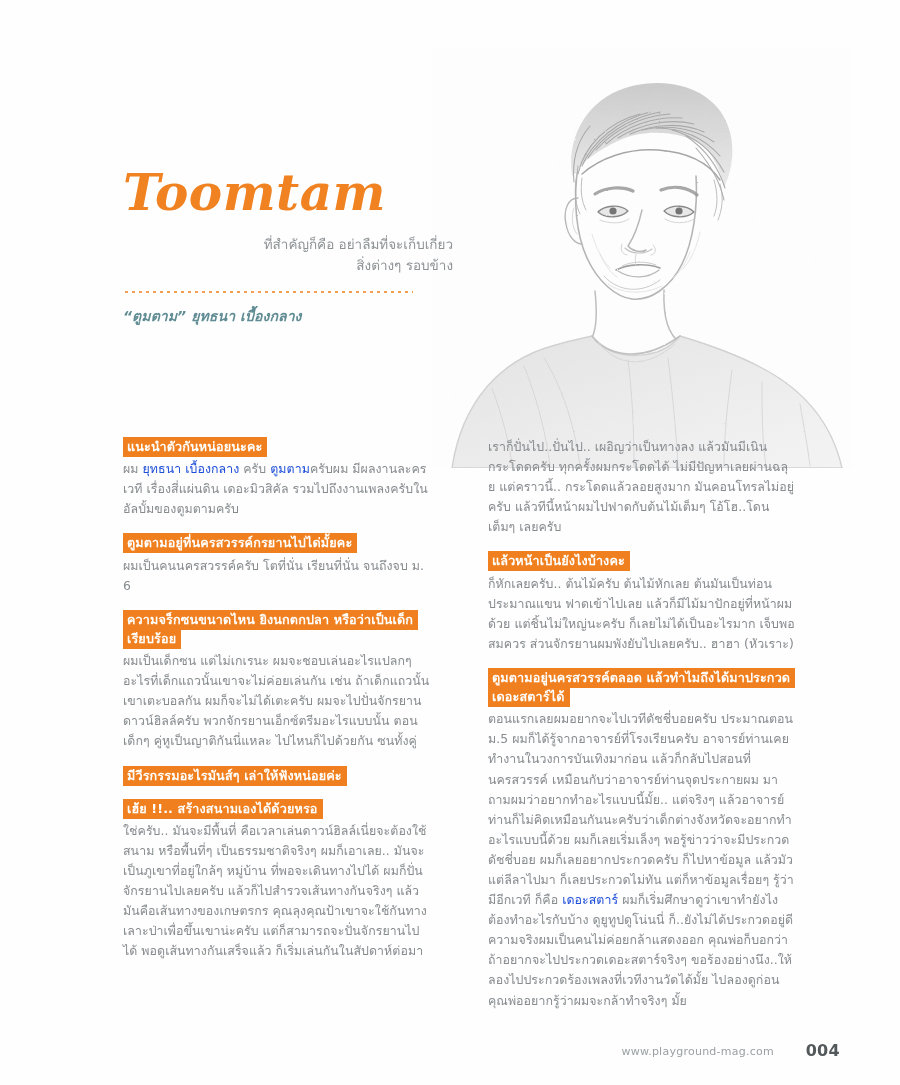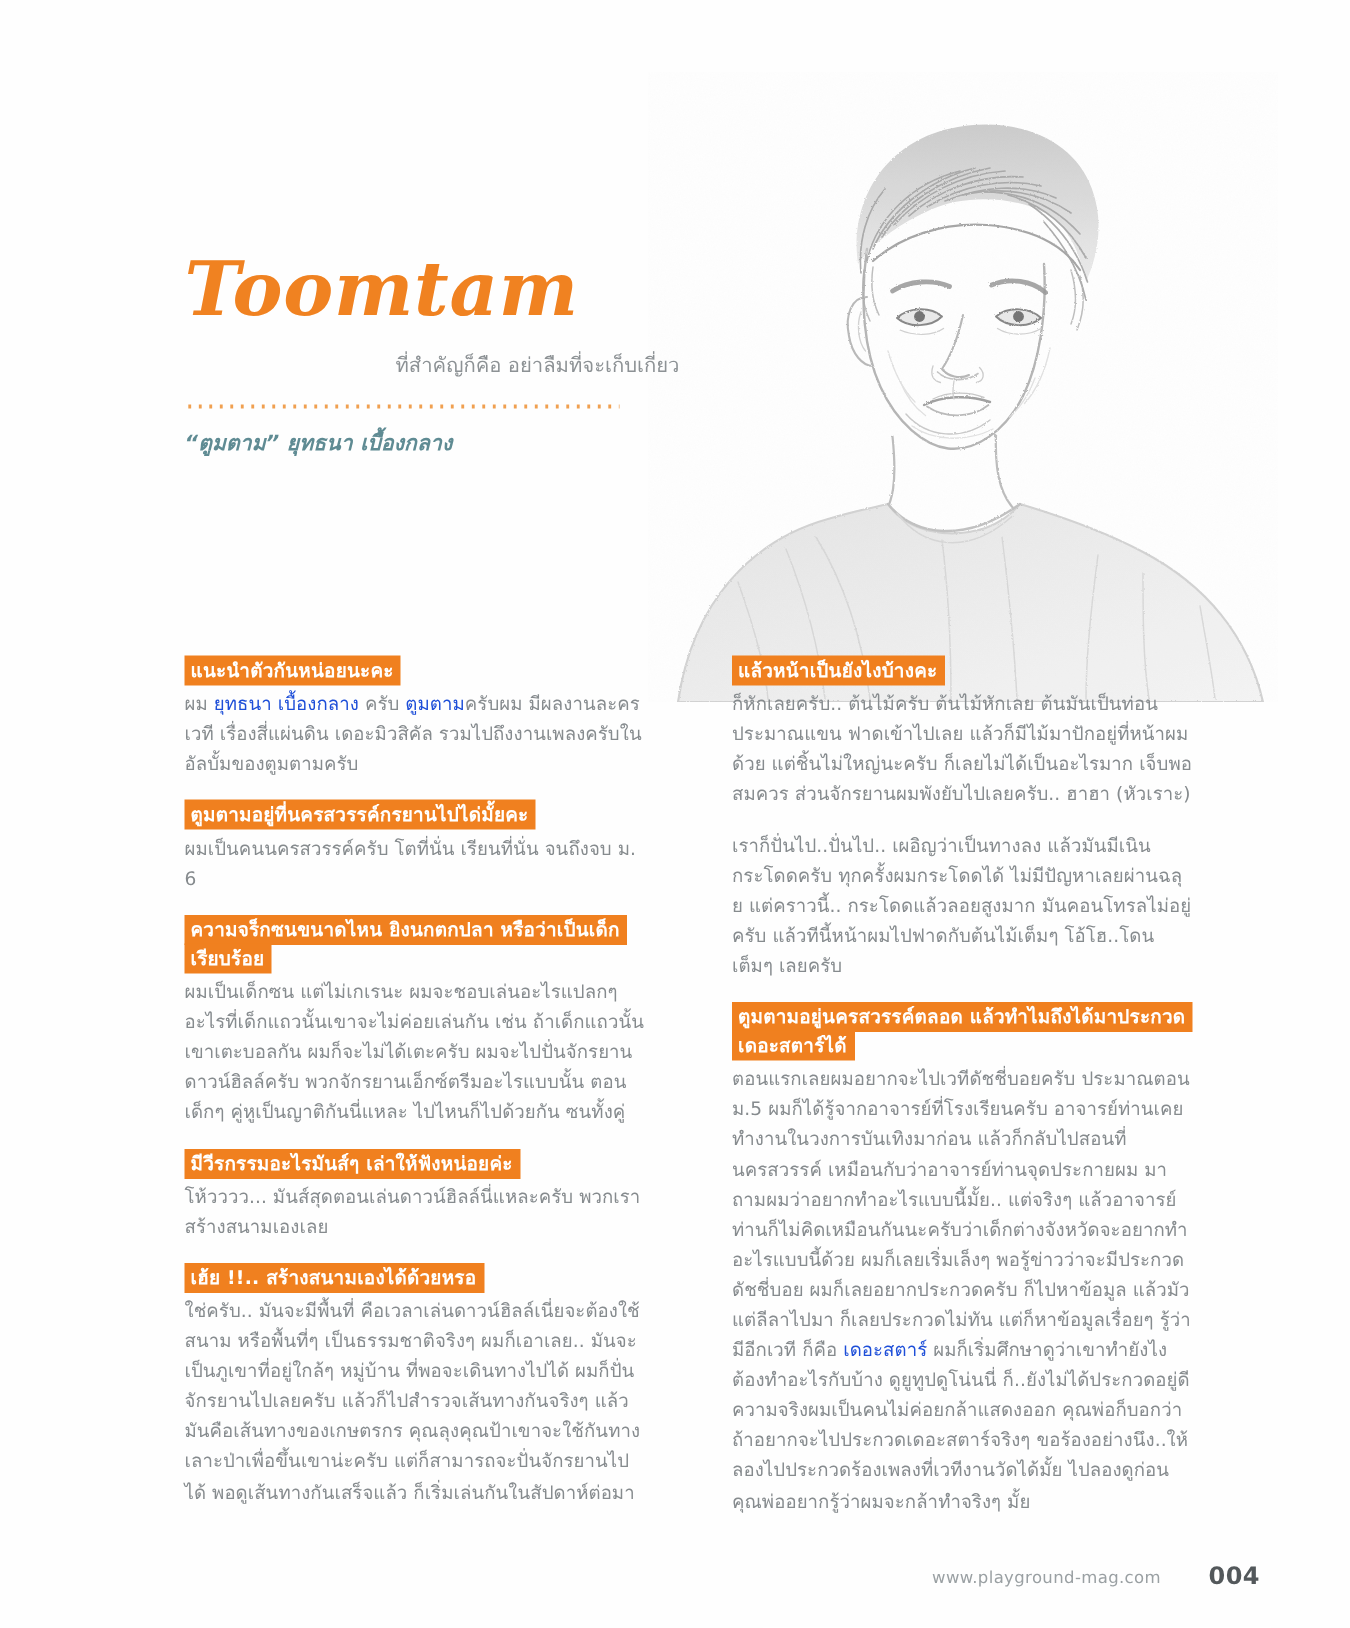--- a/index.html
+++ b/index.html
@@ -274,20 +274,21 @@
       </g>
 
       <rect x="0" y="0" width="420" height="420" filter="url(#grain)" fill="#9a9a9a" opacity=".10"></rect>
     </svg>
   </div>
 
   <div class="masthead">
     <h1 class="title">Toomtam</h1>
     <p class="tagline">
       <span>ที่สำคัญก็คือ อย่าลืมที่จะเก็บเกี่ยว</span>
+      <span>สิ่งต่างๆ รอบข้าง</span>
     </p>
     <div class="dot-rule"></div>
     <p class="byline">“ตูมตาม” ยุทธนา เบื้องกลาง</p>
   </div>
 
   <div class="columns">
     <div class="col col-left" id="col-left">
         <div class="qa">
           <div class="q"><i>แนะนำตัวกันหน่อยนะคะ</i></div>
           <p class="a"><span>ผม </span><b>ยุทธนา เบื้องกลาง</b><span> ครับ </span><b>ตูมตาม</b><span>ครับผม มีผลงานละครเวที เรื่องสี่แผ่นดิน เดอะมิวสิคัล รวมไปถึงงานเพลงครับในอัลบั้มของตูมตามครับ</span></p>
@@ -295,34 +296,33 @@
         <div class="qa">
           <div class="q"><i>ตูมตามอยู่ที่นครสวรรค์กรยานไปได่มั้ยคะ</i></div>
           <p class="a"><span>ผมเป็นคนนครสวรรค์ครับ โตที่นั่น เรียนที่นั่น จนถึงจบ ม. 6</span></p>
         </div>
         <div class="qa">
           <div class="q"><i>ความจร็กซนขนาดไหน ยิงนกตกปลา หรือว่าเป็นเด็กเรียบร้อย</i></div>
           <p class="a"><span>ผมเป็นเด็กซน แต่ไม่เกเรนะ ผมจะชอบเล่นอะไรแปลกๆ อะไรที่เด็กแถวนั้นเขาจะไม่ค่อยเล่นกัน เช่น ถ้าเด็กแถวนั้นเขาเตะบอลกัน ผมก็จะไม่ได้เตะครับ ผมจะไปปั่นจักรยานดาวน์ฮิลล์ครับ พวกจักรยานเอ็กซ์ตรีมอะไรแบบนั้น ตอนเด็กๆ คู่หูเป็นญาติกันนี่แหละ ไปไหนก็ไปด้วยกัน ซนทั้งคู่</span></p>
         </div>
         <div class="qa">
           <div class="q"><i>มีวีรกรรมอะไรมันส์ๆ เล่าให้ฟังหน่อยค่ะ</i></div>
-          <p class="a"><span>โห้วววว... มันส์สุดตอนเล่นดาวน์ฮิลล์นี่แหละครับ พวกเราสร้างสนามเองเลย</span></p>
         </div>
         <div class="qa">
           <div class="q"><i>เฮ้ย !!.. สร้างสนามเองได้ด้วยหรอ</i></div>
           <p class="a"><span>ใช่ครับ.. มันจะมีพื้นที่ คือเวลาเล่นดาวน์ฮิลล์เนี่ยจะต้องใช้สนาม หรือพื้นที่ๆ เป็นธรรมชาติจริงๆ ผมก็เอาเลย.. มันจะเป็นภูเขาที่อยู่ใกล้ๆ หมู่บ้าน ที่พอจะเดินทางไปได้ ผมก็ปั่นจักรยานไปเลยครับ แล้วก็ไปสำรวจเส้นทางกันจริงๆ แล้วมันคือเส้นทางของเกษตรกร คุณลุงคุณป้าเขาจะใช้กันทางเลาะป่าเพื่อขึ้นเขาน่ะครับ แต่ก็สามารถจะปั่นจักรยานไปได้ พอดูเส้นทางกันเสร็จแล้ว ก็เริ่มเล่นกันในสัปดาห์ต่อมา</span></p>
         </div>
       </div>
     <div class="col col-right" id="col-right">
         <div class="qa">
+          <p class="a"><span>เราก็ปั่นไป..ปั่นไป.. เผอิญว่าเป็นทางลง แล้วมันมีเนินกระโดดครับ ทุกครั้งผมกระโดดได้ ไม่มีปัญหาเลยผ่านฉลุย แต่คราวนี้.. กระโดดแล้วลอยสูงมาก มันคอนโทรลไม่อยู่ครับ แล้วทีนี้หน้าผมไปฟาดกับต้นไม้เต็มๆ โอ้โฮ..โดนเต็มๆ เลยครับ</span></p>
+        </div>
+        <div class="qa">
           <div class="q"><i>แล้วหน้าเป็นยังไงบ้างคะ</i></div>
           <p class="a"><span>ก็หักเลยครับ.. ต้นไม้ครับ ต้นไม้หักเลย ต้นมันเป็นท่อนประมาณแขน ฟาดเข้าไปเลย แล้วก็มีไม้มาปักอยู่ที่หน้าผมด้วย แต่ชิ้นไม่ใหญ่นะครับ ก็เลยไม่ได้เป็นอะไรมาก เจ็บพอสมควร ส่วนจักรยานผมพังยับไปเลยครับ.. ฮาฮา (หัวเราะ)</span></p>
-        </div>
-        <div class="qa">
-          <p class="a"><span>เราก็ปั่นไป..ปั่นไป.. เผอิญว่าเป็นทางลง แล้วมันมีเนินกระโดดครับ ทุกครั้งผมกระโดดได้ ไม่มีปัญหาเลยผ่านฉลุย แต่คราวนี้.. กระโดดแล้วลอยสูงมาก มันคอนโทรลไม่อยู่ครับ แล้วทีนี้หน้าผมไปฟาดกับต้นไม้เต็มๆ โอ้โฮ..โดนเต็มๆ เลยครับ</span></p>
         </div>
         <div class="qa">
           <div class="q"><i>ตูมตามอยู่นครสวรรค์ตลอด แล้วทำไมถึงได้มาประกวดเดอะสตาร์ได้</i></div>
           <p class="a"><span>ตอนแรกเลยผมอยากจะไปเวทีดัชชี่บอยครับ ประมาณตอน ม.5 ผมก็ได้รู้จากอาจารย์ที่โรงเรียนครับ อาจารย์ท่านเคยทำงานในวงการบันเทิงมาก่อน แล้วก็กลับไปสอนที่นครสวรรค์ เหมือนกับว่าอาจารย์ท่านจุดประกายผม มาถามผมว่าอยากทำอะไรแบบนี้มั้ย.. แต่จริงๆ แล้วอาจารย์ท่านก็ไม่คิดเหมือนกันนะครับว่าเด็กต่างจังหวัดจะอยากทำอะไรแบบนี้ด้วย ผมก็เลยเริ่มเล็งๆ พอรู้ข่าวว่าจะมีประกวดดัชชี่บอย ผมก็เลยอยากประกวดครับ ก็ไปหาข้อมูล แล้วมัวแต่ลีลาไปมา ก็เลยประกวดไม่ทัน แต่ก็หาข้อมูลเรื่อยๆ รู้ว่ามีอีกเวที ก็คือ </span><b>เดอะสตาร์</b><span> ผมก็เริ่มศึกษาดูว่าเขาทำยังไง ต้องทำอะไรกับบ้าง ดูยูทูปดูโน่นนี่ ก็..ยังไม่ได้ประกวดอยู่ดี ความจริงผมเป็นคนไม่ค่อยกล้าแสดงออก คุณพ่อก็บอกว่าถ้าอยากจะไปประกวดเดอะสตาร์จริงๆ ขอร้องอย่างนึง..ให้ลองไปประกวดร้องเพลงที่เวทีงานวัดได้มั้ย ไปลองดูก่อน คุณพ่ออยากรู้ว่าผมจะกล้าทำจริงๆ มั้ย</span></p>
         </div>
       </div>
   </div>
 
   <div class="footer">
     <div class="site">www.playground-mag.com</div>

